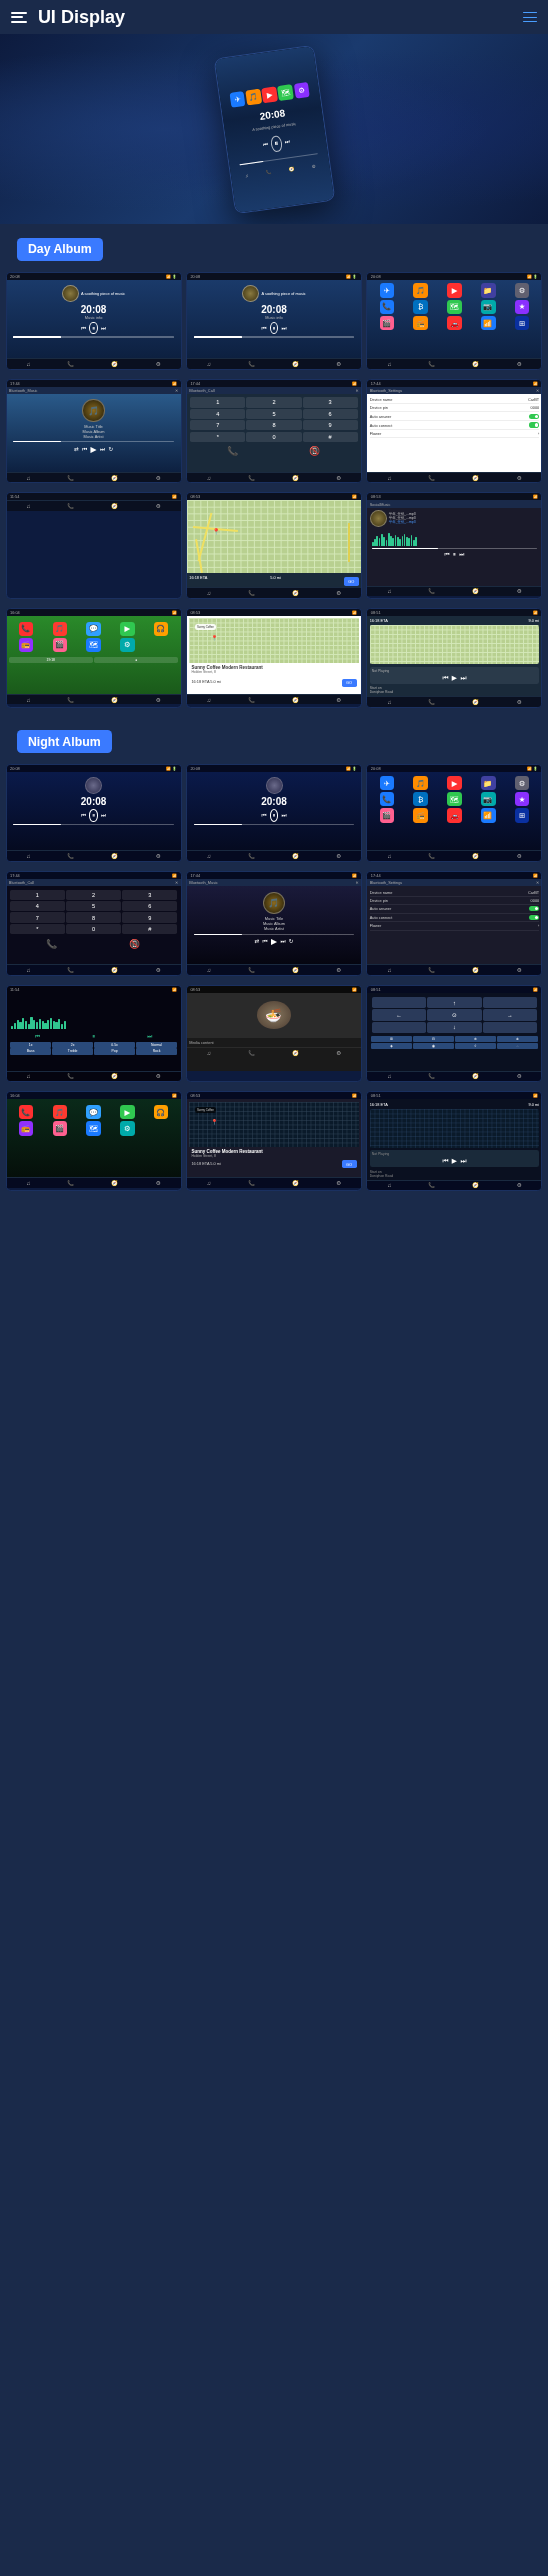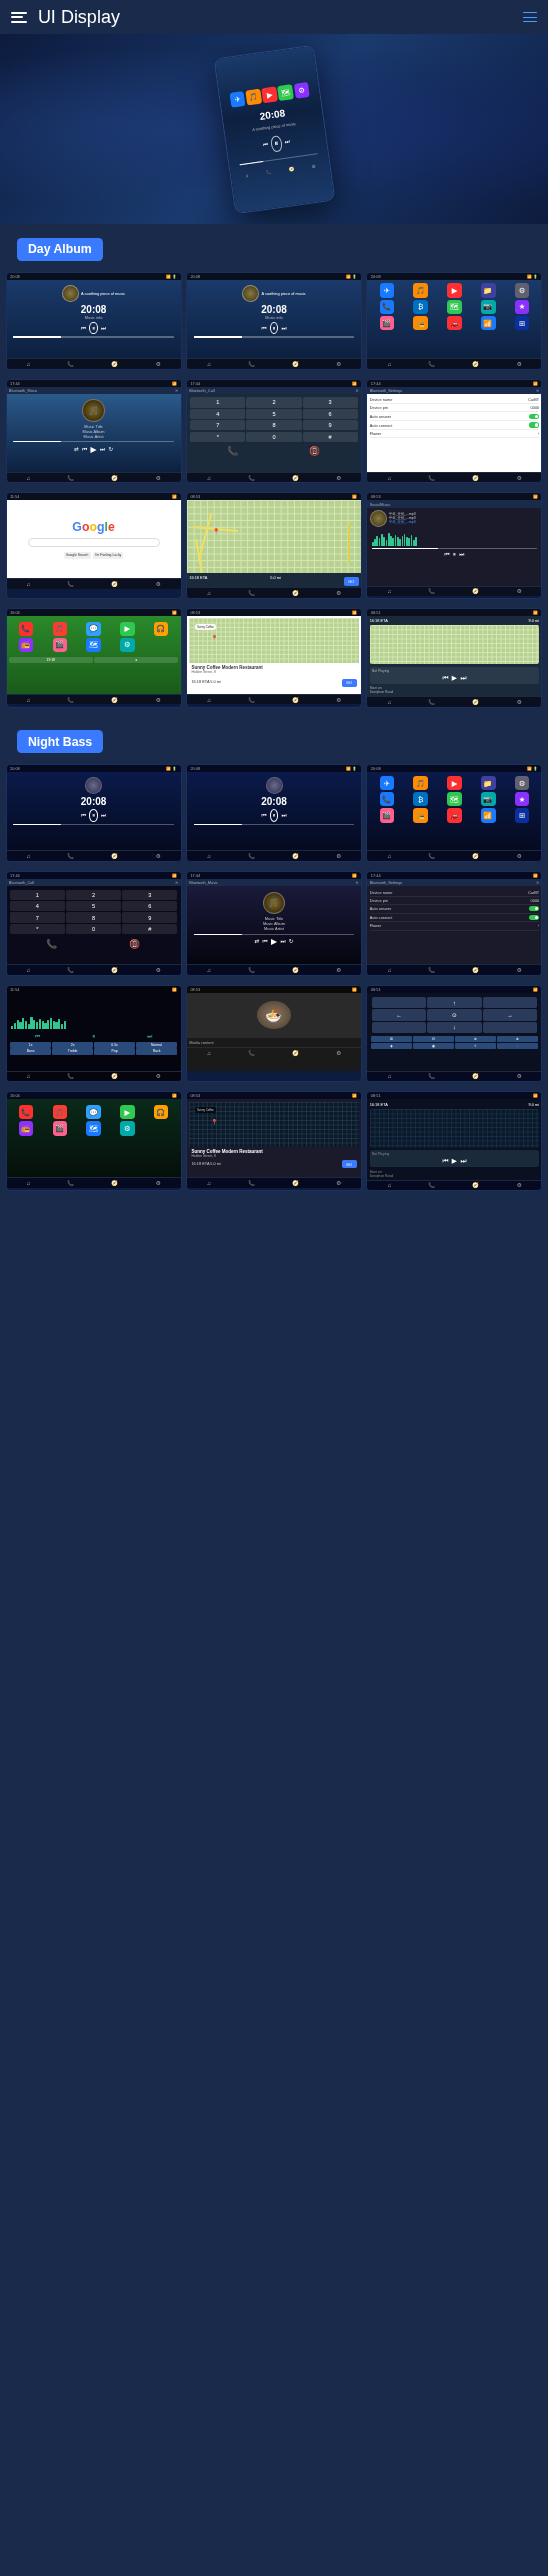--- a/index.html
+++ b/index.html
@@ -19,21 +19,21 @@
       justify-content: space-between;
       padding: 6.7px 11.2px;
       background: #1a2a4a;
     }
     .header-left { display: flex; align-items: center; gap: 6.7px; }
     .menu-icon { width: 20px; height: 20px; display: flex; flex-direction: column; justify-content: center; gap: 2.8px; cursor: pointer; }
     .menu-icon span { display: block; height: 1.7px; background: white; border-radius: 1.1px; }
     .menu-icon span:first-child { width: 15.7px; }
     .menu-icon span:nth-child(2) { width: 12.3px; }
     .menu-icon span:last-child { width: 15.7px; }
-    .header-title { font-size: 18px; font-weight: normal; color: white; }
+    .header-title { font-size: 18px; font-weight: bold; color: white; }
     .hamburger-lines { width: 13.4px; height: 10px; display: flex; flex-direction: column; justify-content: space-between; }
     .hamburger-lines span { display: block; height: 1.1px; background: #4a9eff; border-radius: 0.6px; }
 
     
     .hero-section {
       position: relative;
       width: 100%;
       height: 190px;
       background: linear-gradient(135deg, #0d1b3e 0%, #1a3a6e 50%, #0d1b3e 100%);
       overflow: hidden;
@@ -631,30 +631,20 @@
       </div>
     </div>
   </div>
 
   <div class="screenshots-grid">
 
     <div class="screenshot-card">
       <div class="status-bar">
         <span>11:54</span>
         <span>📶</span>
-      </div>
-      <div class="google-screen">
-        <div class="google-logo">
-          <span class="g">G</span><span class="o1">o</span><span class="o2">o</span><span class="g2">g</span><span class="l">l</span><span class="e">e</span>
-        </div>
-        <div class="google-search"></div>
-        <div style="display:flex;gap:2.2px;margin-top:2.2px;">
-          <div style="background:#f0f0f0;border-radius:1.1px;padding:1.1px 2.2px;font-size:3.4px;color:#333;">Google Search</div>
-          <div style="background:#f0f0f0;border-radius:1.1px;padding:1.1px 2.2px;font-size:3.4px;color:#333;">I'm Feeling Lucky</div>
-        </div>
       </div>
       <div class="bottom-bar">
         <span class="bottom-btn">♫</span>
         <span class="bottom-btn">📞</span>
         <span class="bottom-btn">🧭</span>
         <span class="bottom-btn">⚙</span>
       </div>
     </div>
 
     <div class="screenshot-card">
@@ -836,21 +826,21 @@
         <span class="bottom-btn">♫</span>
         <span class="bottom-btn">📞</span>
         <span class="bottom-btn">🧭</span>
         <span class="bottom-btn">⚙</span>
       </div>
     </div>
   </div>
 </div>
 
 <div class="label-row">
-  <span class="section-label">Night Bass</span>
+  <span class="section-label">Night Album</span>
 </div>
 
 <div class="screenshots-section">
 
   <div class="screenshots-grid">
 
     <div class="screenshot-card">
       <div class="status-bar" style="background:#050a20;">
         <span>20:08</span>
         <span>📶 🔋</span>

